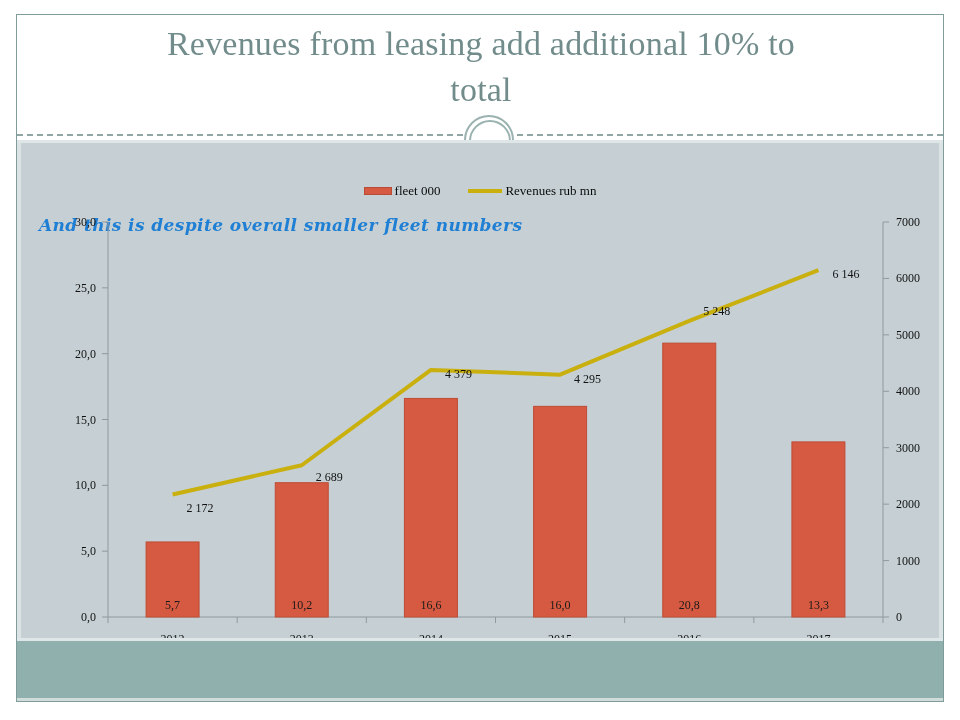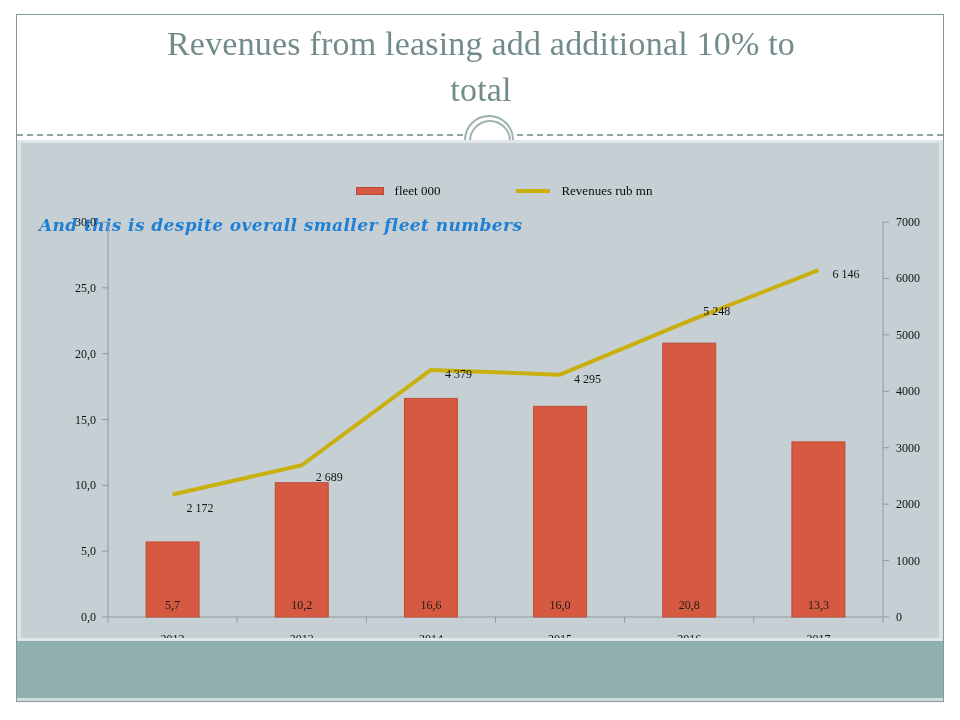--- a/index.html
+++ b/index.html
@@ -99,21 +99,21 @@
     position: absolute;
     left: 0; top: 40px;
     width: 100%;
     display: flex;
     justify-content: center;
     align-items: center;
     gap: 28px;
     font-size: 13px;
     color: #0a0a0a;
   }
-  .legend-item { display: flex; align-items: center; gap: 11px; margin-left: 48px; }
+  .legend-item { display: flex; align-items: center; gap: 3px; }
   .legend-swatch-bar {
     width: 28px; height: 8px;
     background: #d55a41;
     border: 1px solid #b94a34;
   }
   .legend-swatch-line {
     width: 34px; height: 4px;
     background: #c9b00f;
   }
 

